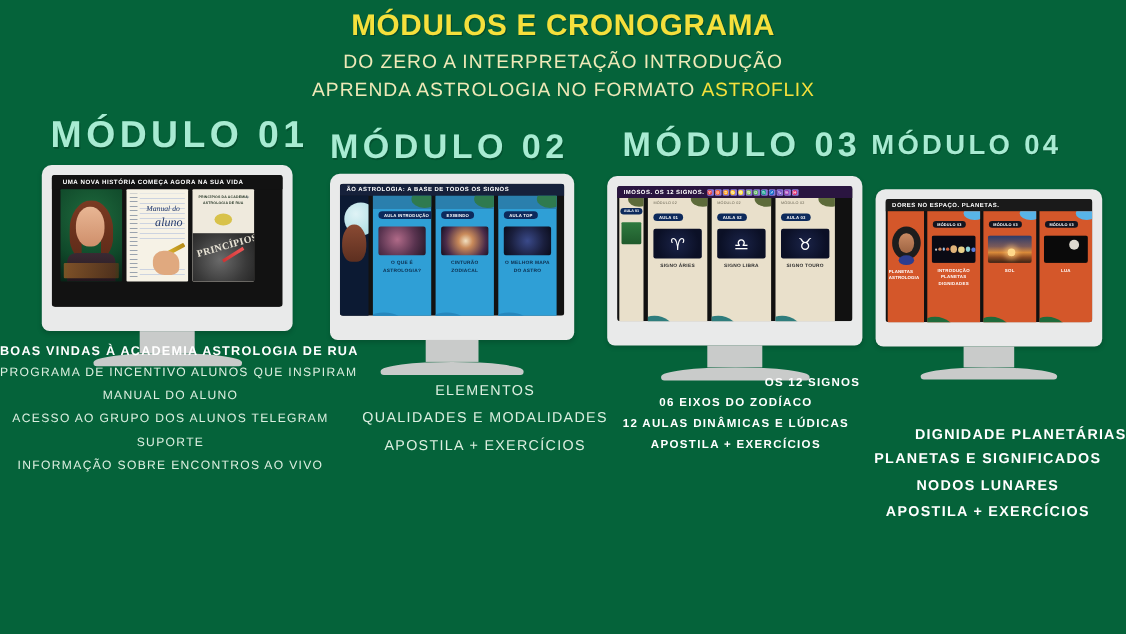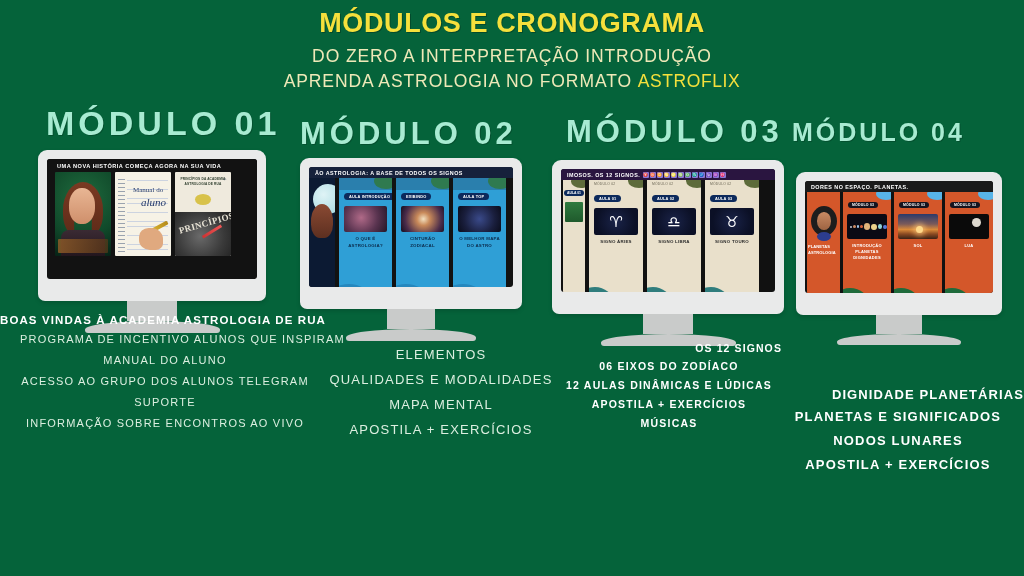--- a/index.html
+++ b/index.html
@@ -129,21 +129,21 @@
   .p1 .body { position:absolute; left:6px; bottom:0; width:44px; height:26px;
               background:linear-gradient(#3a2a33,#23161d); border-radius:8px 8px 0 0; }
   .p1 .lbl { position:absolute; left:3px; bottom:3px; right:3px; height:14px;
              background:linear-gradient(90deg,rgba(140,90,40,.85),rgba(90,55,25,.7)); border-radius:1px; }
   .p2 { background:#f6f2e6; }
   .p2 .lines { position:absolute; left:12px; top:4px; right:3px; bottom:4px;
     background:repeating-linear-gradient(#f6f2e6 0 4px,#ccd3e0 4px 4.6px); }
   .p2 .spiral { position:absolute; left:3px; top:4px; width:7px; bottom:4px;
     background:repeating-linear-gradient(#f6f2e6 0 3px,#9aa3ae 3px 4px); }
   .p2 .hw1 { position:absolute; left:18px; top:14px; font-family:"Liberation Serif",serif;
-    font-size:7px; color:#243a6b; }
+    font-style:italic; font-size:7px; color:#243a6b; }
   .p2 .hw2 { position:absolute; left:26px; top:24px; font-family:"Liberation Serif",serif;
     font-style:italic; font-size:11px; color:#243a6b; }
   .p2 .pen { position:absolute; left:30px; top:54px; width:24px; height:4px;
     background:linear-gradient(90deg,#e8c33a,#b48a18); transform:rotate(-28deg); border-radius:1px; }
   .p2 .hand { position:absolute; left:24px; top:56px; width:24px; height:22px;
     background:#e0a97f; border-radius:40% 50% 30% 45%; }
   .p3 { background:#efeadd; }
   .p3 .t { position:absolute; left:4px; top:5px; right:4px; text-align:center;
     font-size:3.2px; font-weight:bold; color:#2a3a2a; line-height:1.5; letter-spacing:.15px; }
   .p3 .seal { position:absolute; left:50%; top:22px; margin-left:-8px; width:16px; height:11px;
@@ -234,21 +234,21 @@
   
   .txtblock { position:absolute; text-align:center; }
   .tb-head {
     font-weight:bold; color:#FFFFFF; letter-spacing:1.1px;
     white-space:nowrap; margin-bottom:3px;text-align:right;
   }
   .tb-line { color:#DCEFE0; letter-spacing:1.2px; white-space:nowrap; }
 
   #tb1 { left:0px; top:314px; width:310px; }
   #tb1 .tb-head { font-size:11.5px; }
-  #tb1 .tb-line { font-size:11px; line-height:21px; font-weight:300;padding-left:20px; }
+  #tb1 .tb-line { font-size:11px; line-height:21px; font-weight:300; }
 
   #tb2 { left:322px; top:342px; width:238px; }
   #tb2 .tb-head { font-size:13px; letter-spacing:1.3px; }
   #tb2 .tb-line { font-size:13px; line-height:25px; font-weight:300; }
 
   #tb3 { left:556px; top:342px; width:226px; }
   #tb3 .tb-head { font-size:10.5px; }
   #tb3 .tb-line { font-size:10.5px; line-height:19px; font-weight:bold; color:#FFFFFF; }
 
   #tb4 { left:772px; top:358px; width:252px;margin-top:29px; }
@@ -485,30 +485,28 @@
   <div class="tb-line">PROGRAMA DE INCENTIVO ALUNOS QUE INSPIRAM</div>
   <div class="tb-line">MANUAL DO ALUNO</div>
   <div class="tb-line">ACESSO AO GRUPO DOS ALUNOS TELEGRAM</div>
   <div class="tb-line">SUPORTE</div>
   <div class="tb-line">INFORMAÇÃO SOBRE ENCONTROS AO VIVO</div>
 </div>
 
 <div class="txtblock" id="tb2">
   <div class="tb-line">ELEMENTOS</div>
   <div class="tb-line">QUALIDADES E MODALIDADES</div>
-  <div class="tb-line">MAPA MENTAL</div>
   <div class="tb-line">APOSTILA + EXERCÍCIOS</div>
 </div>
 
 <div class="txtblock" id="tb3">
   <div class="tb-head">OS 12 SIGNOS</div>
   <div class="tb-line">06 EIXOS DO ZODÍACO</div>
   <div class="tb-line">12 AULAS DINÂMICAS E LÚDICAS</div>
   <div class="tb-line">APOSTILA + EXERCÍCIOS</div>
-  <div class="tb-line">MÚSICAS</div>
 </div>
 
 <div class="txtblock" id="tb4">
   <div class="tb-head">DIGNIDADE PLANETÁRIAS</div>
   <div class="tb-line">PLANETAS E SIGNIFICADOS</div>
   <div class="tb-line">NODOS LUNARES</div>
   <div class="tb-line">APOSTILA + EXERCÍCIOS</div>
 </div>
 
 </body></html>

